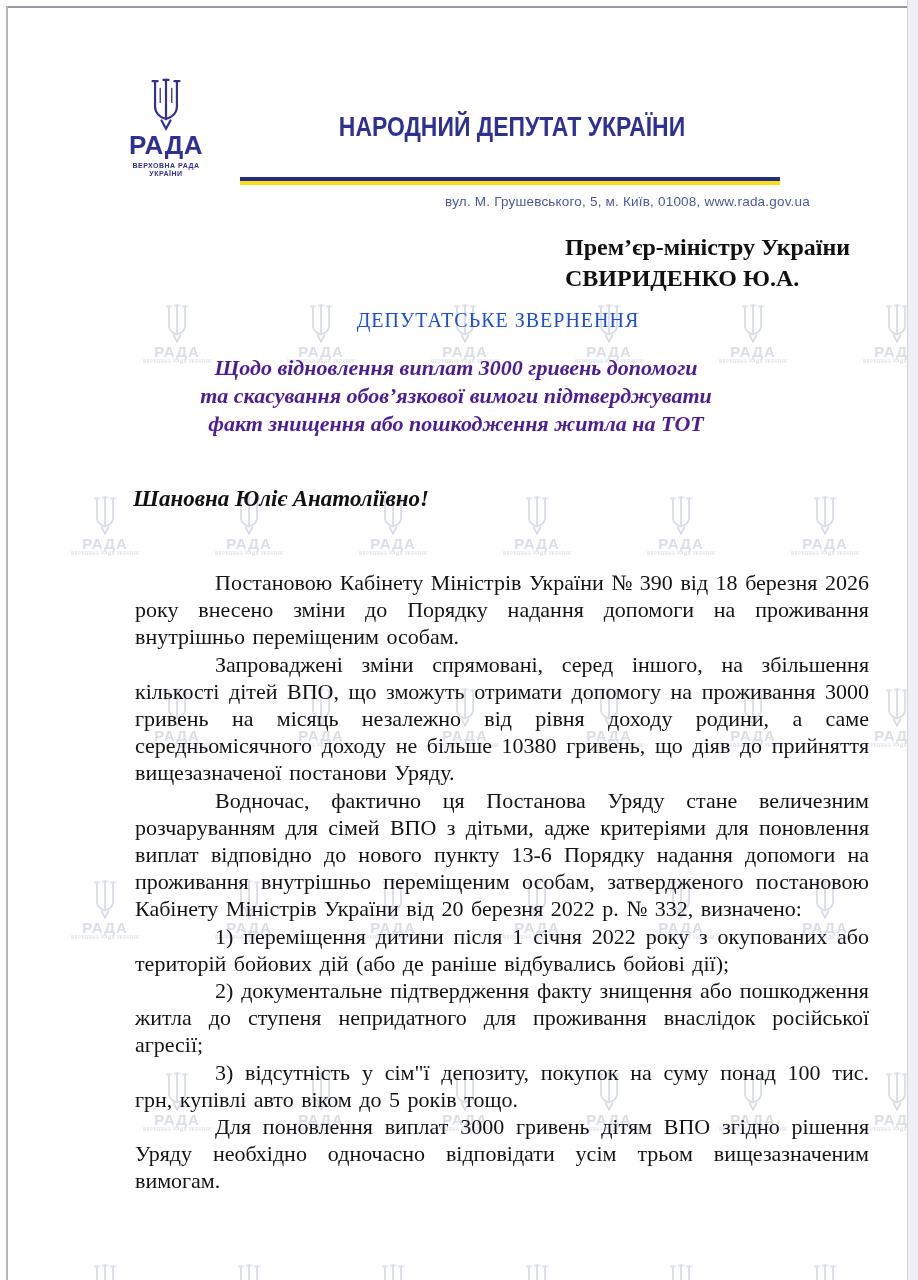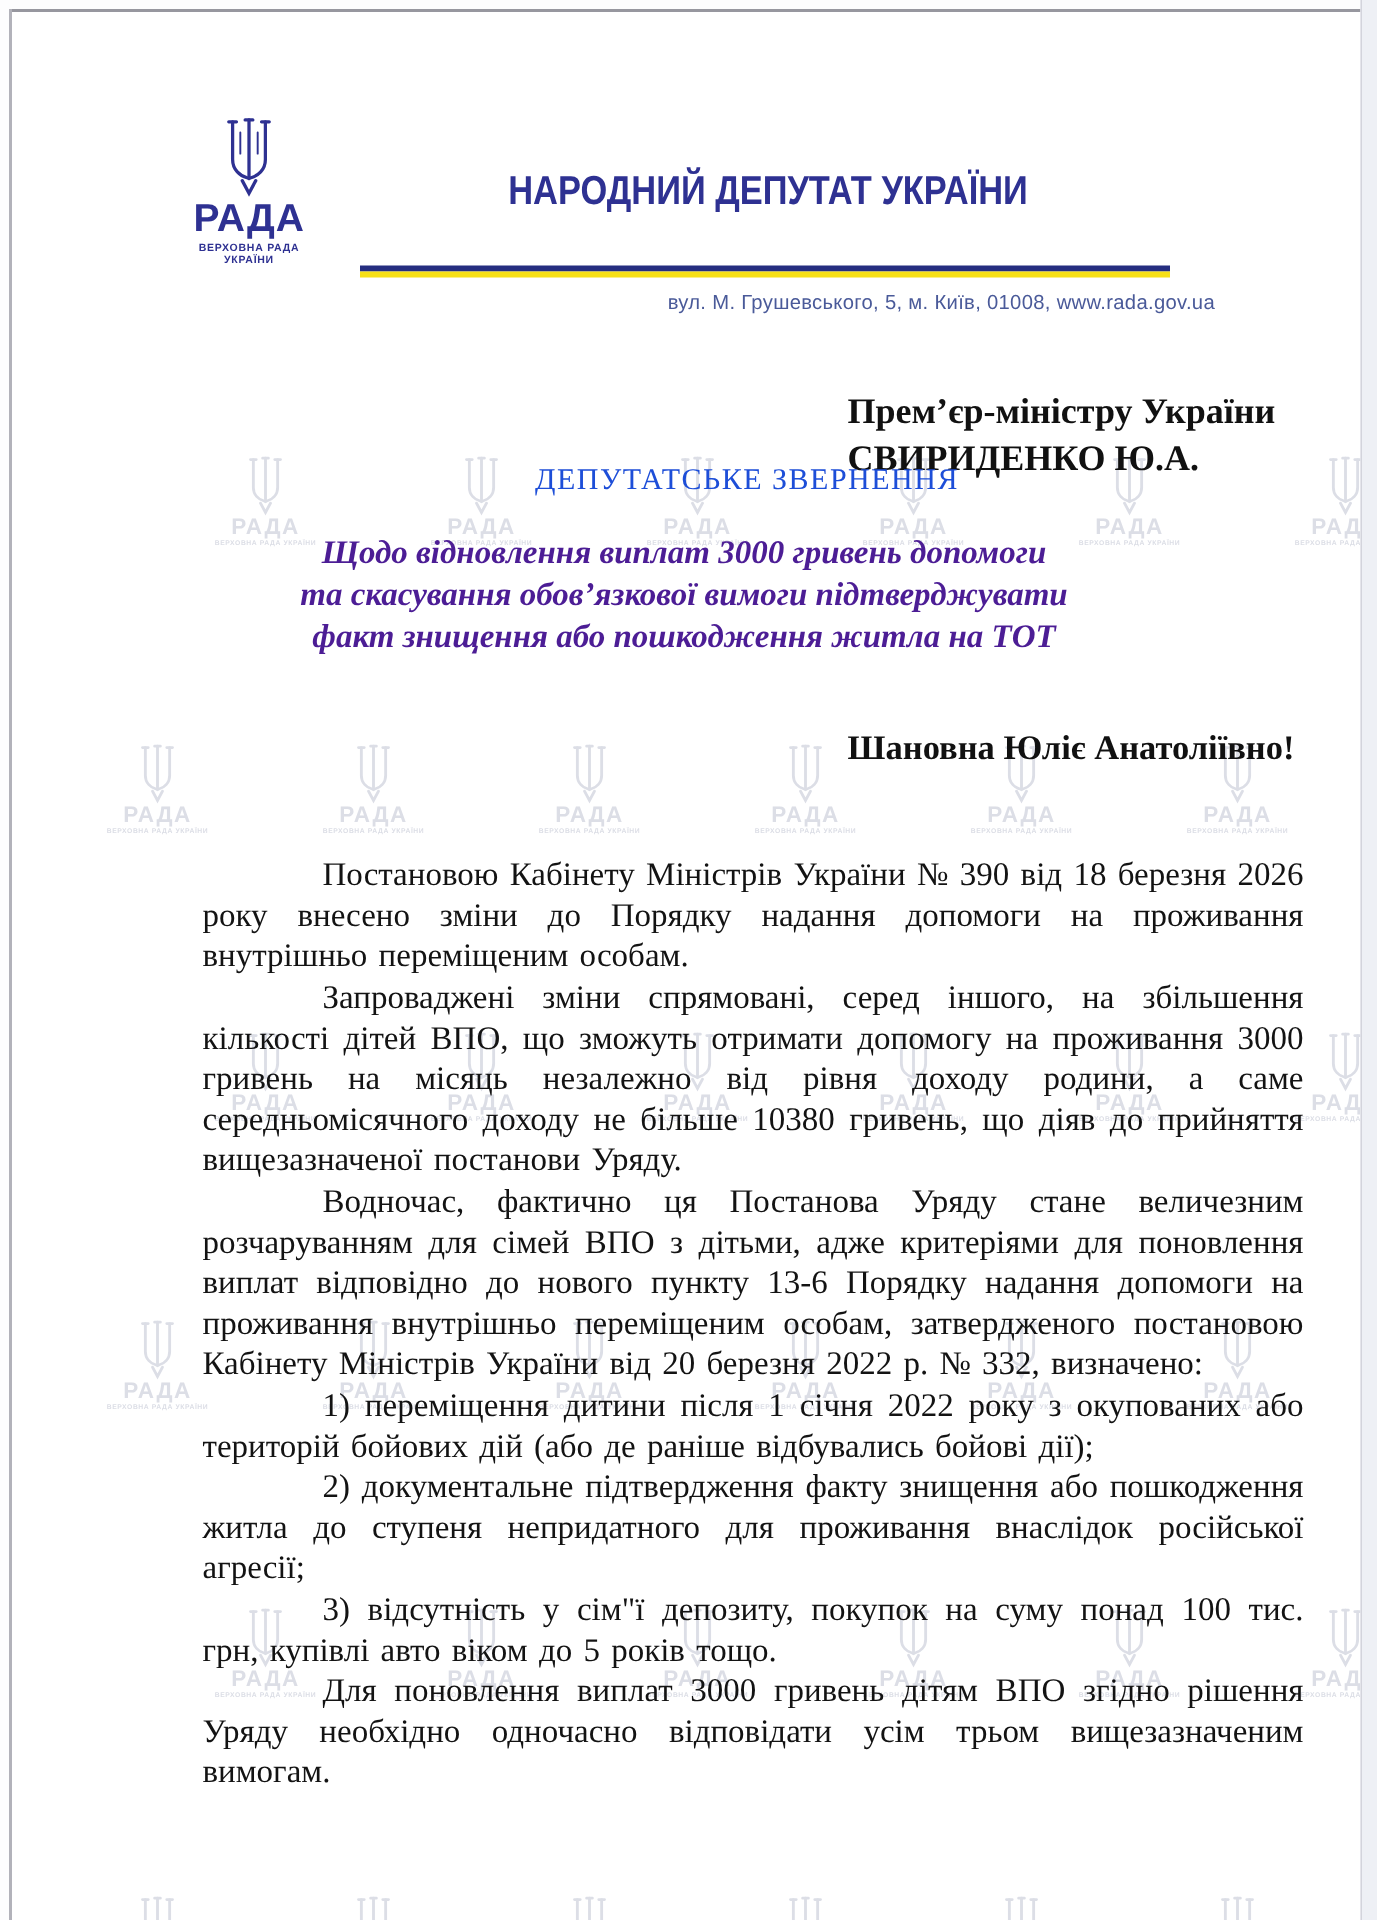--- a/index.html
+++ b/index.html
@@ -31,31 +31,31 @@
   #np-title{position:absolute;left:226px;top:104px;width:556px;text-align:center;
     font-family:"Liberation Sans",sans-serif;font-weight:700;font-size:27px;color:#2e3192;
     transform:scaleX(.85);transform-origin:50% 50%;white-space:nowrap;}
   #flag-line{position:absolute;left:232px;top:169px;width:540px;}
   #flag-line .blue{height:4px;background:#252e80;}
   #flag-line .yellow{height:4px;background:#f7e017;}
   #hq-address{position:absolute;left:202px;top:186px;width:600px;text-align:right;
     font-family:"Liberation Sans",sans-serif;font-size:13.5px;color:#4a5a99;letter-spacing:.2px;}
 
   
-  #recipient{position:absolute;left:557px;top:224px;font-weight:700;font-size:24px;line-height:31px;color:#111;margin-top:28px;}
+  #recipient{position:absolute;left:557px;top:224px;font-weight:700;font-size:24px;line-height:31px;color:#111;}
 
   
   #doc-type{position:absolute;left:125px;top:301px;width:730px;text-align:center;
     font-size:20px;letter-spacing:1px;color:#1d4ed8;}
 
   #subject{position:absolute;left:128px;top:346px;width:640px;
     font-weight:700;font-style:italic;font-size:22px;line-height:28px;color:#4c1d95;text-align:center;}
 
-  #salutation{position:absolute;left:125px;top:478px;width:730px;text-align:right;
-    font-weight:700;font-size:23px;color:#111;}
+  #salutation{position:absolute;left:125px;top:478px;width:730px;text-align:left;
+    font-weight:700;font-style:italic;font-size:23px;color:#111;}
 
   
   #body-text{position:absolute;left:127px;top:537px;width:734px;color:#131313;margin-top:24px;}
   #body-text p{margin:0;font-size:22px;line-height:27.2px;text-align:justify;text-indent:80px;word-spacing:2px;}
 </style>
 </head>
 <body>
 
 <div id="canvas">
   <div id="page">

